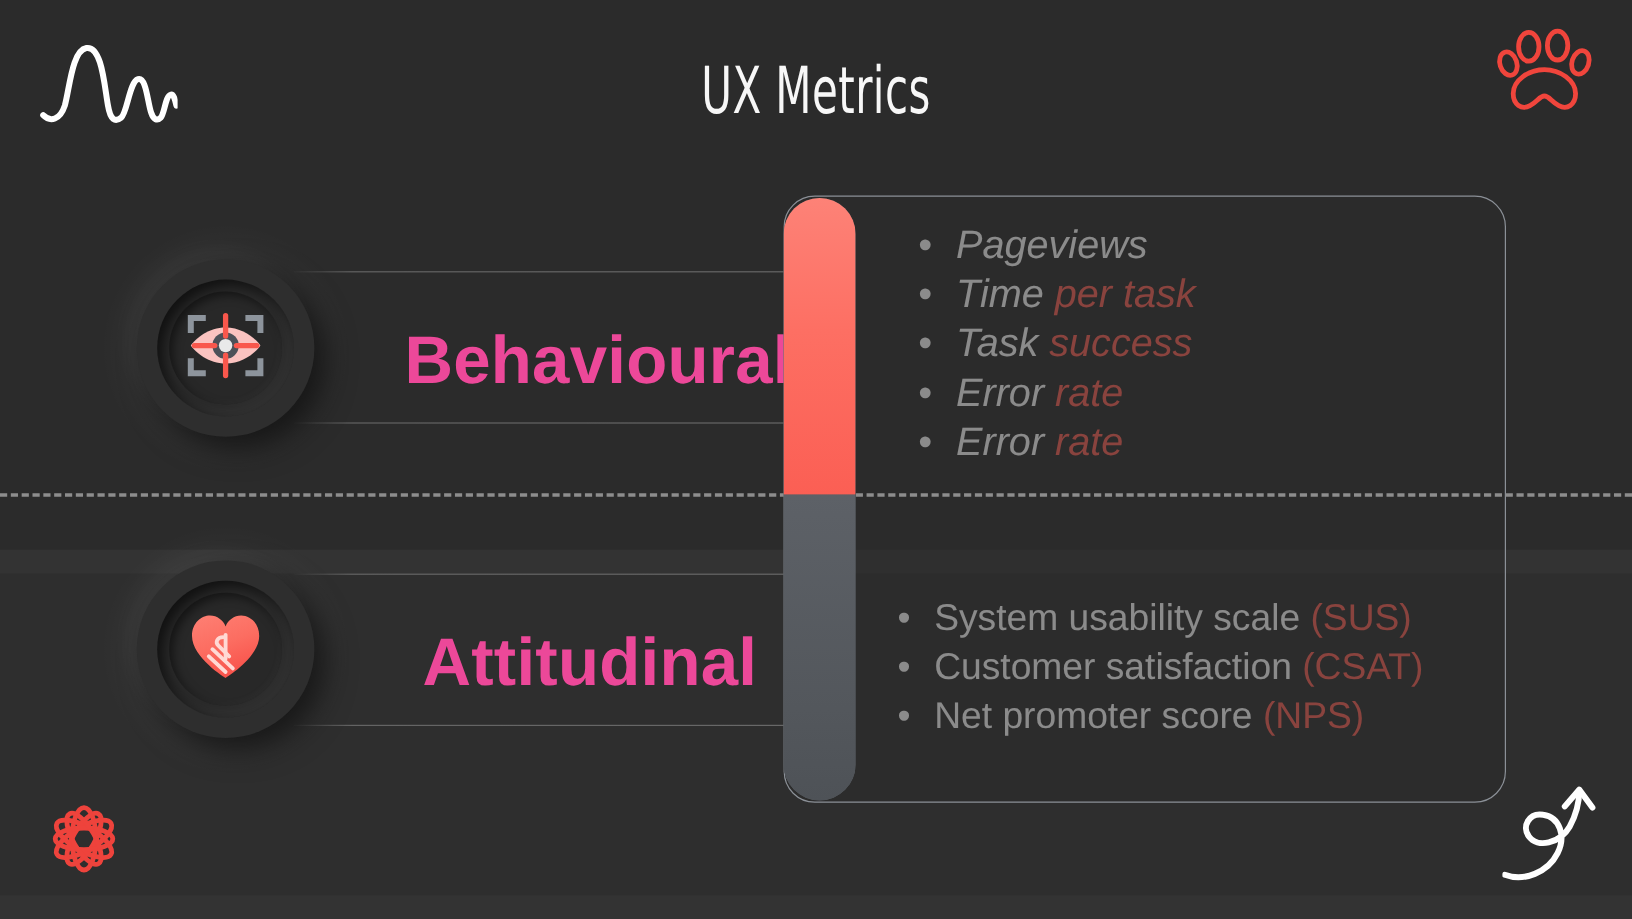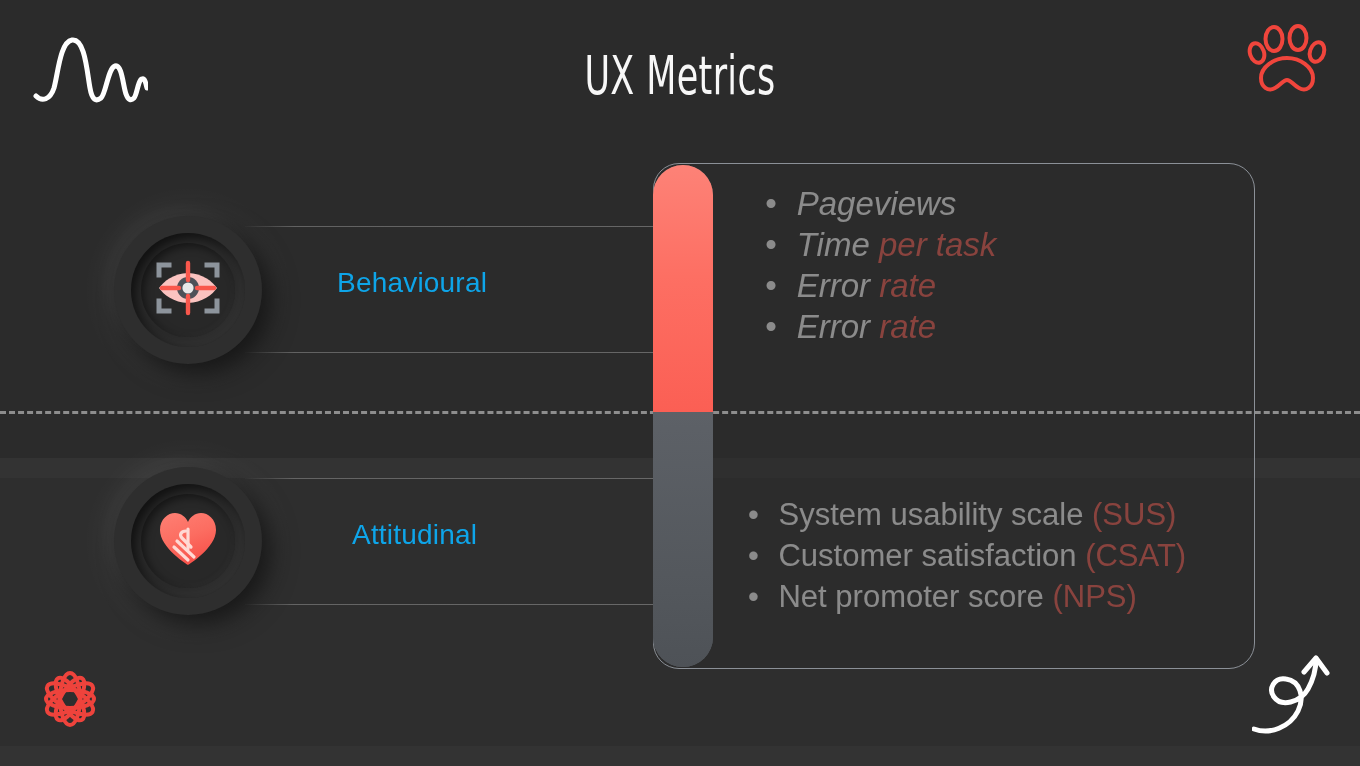--- a/index.html
+++ b/index.html
@@ -98,23 +98,23 @@
     position: absolute;
     left: -28px; top: -28px;
     width: 204px; height: 204px;
     border-radius: 50%;
     background: radial-gradient(circle, rgba(255,255,255,0.028) 52%, rgba(255,255,255,0) 72%);
   }
 
   
   .row-label {
     position: absolute;
-    color: #0ea5e9;
-    font-size: 28px;
-    font-weight: 400;
+    color: #ec4899;
+    font-size: 56px;
+    font-weight: 700;
     white-space: nowrap;
     letter-spacing: 0.2px;
   }
   .conn-line {
     position: absolute;
     height: 1px;
     background: linear-gradient(to right, rgba(255,255,255,0.02), rgba(255,255,255,0.26) 12%, rgba(255,255,255,0.28));
   }
 
   
@@ -283,20 +283,23 @@
   </div>
 
   <div class="row-label" style="left:337px; top:267px;">Behavioural</div>
 
   <ul class="bullet-list" id="list-behavioural">
     <li>
       <span>Pageviews</span><span class="accent"></span>
     </li>
     <li>
       <span>Time </span><span class="accent">per task</span>
+    </li>
+    <li>
+      <span>Task </span><span class="accent">success</span>
     </li>
     <li>
       <span>Error </span><span class="accent">rate</span>
     </li>
     <li>
       <span>Error </span><span class="accent">rate</span>
     </li>
   </ul>
 
   <div class="conn-line" style="left:245px; top:478px; width:408px;"></div>

